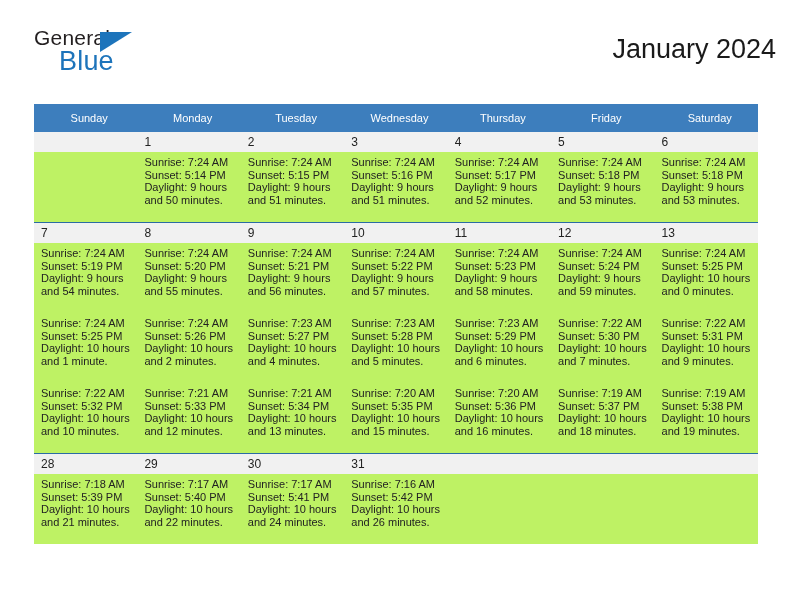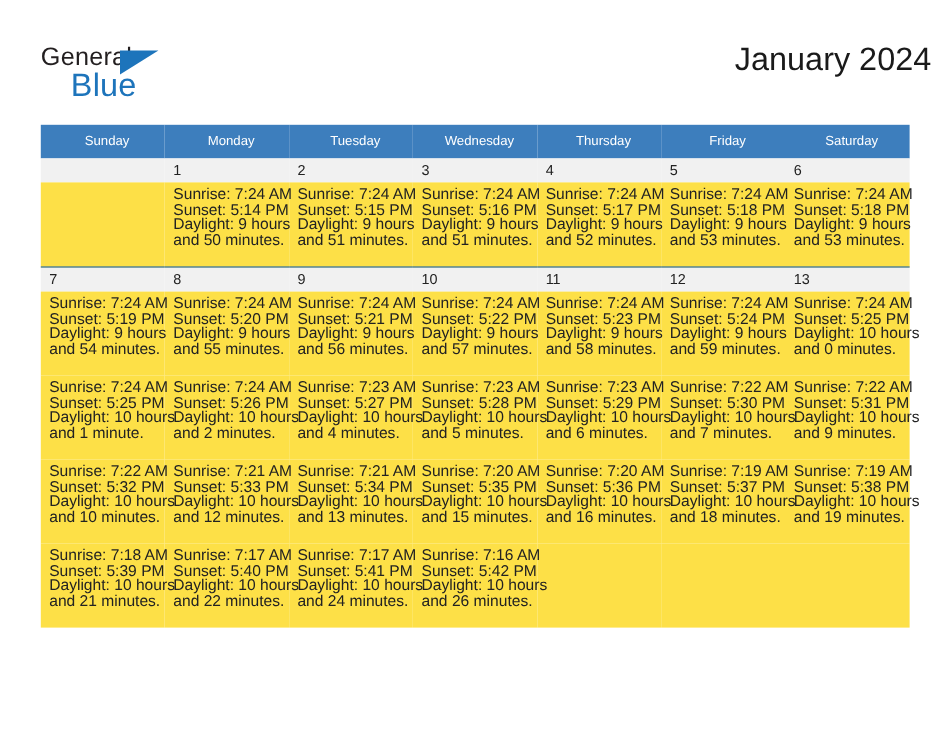--- a/index.html
+++ b/index.html
@@ -25,21 +25,21 @@
   .header {
     position: absolute;
     left: 0;
     top: 0;
     width: 792px;
     height: 104px;
   }
   .logo {
     position: absolute;
     left: 34px;
-    top: 36px;
+    top: 26px;
     width: 130px;
     height: 48px;
   }
   .logo-general {
     position: absolute;
     left: 0;
     top: 0;
     font-size: 21px;
     letter-spacing: 0.2px;
     color: #231f20;
@@ -117,22 +117,22 @@
     color: #222222;
     padding: 3px 0 3px 7px;
     height: 14px;
     vertical-align: top;
     line-height: 14px;
   }
   tr.datenum-row.first td {
     border-top: none;
   }
   tr.info-row td {
-    background: #fde047;
-    font-size: 13px;
+    background: #bef264;
+    font-size: 11px;
     color: #222222;
     padding: 4px 8px 6px 7px;
     height: 60px;
     vertical-align: top;
     line-height: 12.6px;
   }
   tr.info-row td .line {
     display: block;
     white-space: nowrap;
   }
@@ -373,20 +373,29 @@
             <span class="line">and 18 minutes.</span>
           </td>
           <td>
             <span class="line">Sunrise: 7:19 AM</span>
             <span class="line">Sunset: 5:38 PM</span>
             <span class="line">Daylight: 10 hours</span>
             <span class="line">and 19 minutes.</span>
           </td>
         </tr>
 
+        <tr class="datenum-row">
+          <td>28</td>
+          <td>29</td>
+          <td>30</td>
+          <td>31</td>
+          <td class="empty-cell"></td>
+          <td class="empty-cell"></td>
+          <td class="empty-cell"></td>
+        </tr>
         <tr class="info-row">
           <td>
             <span class="line">Sunrise: 7:18 AM</span>
             <span class="line">Sunset: 5:39 PM</span>
             <span class="line">Daylight: 10 hours</span>
             <span class="line">and 21 minutes.</span>
           </td>
           <td>
             <span class="line">Sunrise: 7:17 AM</span>
             <span class="line">Sunset: 5:40 PM</span>

